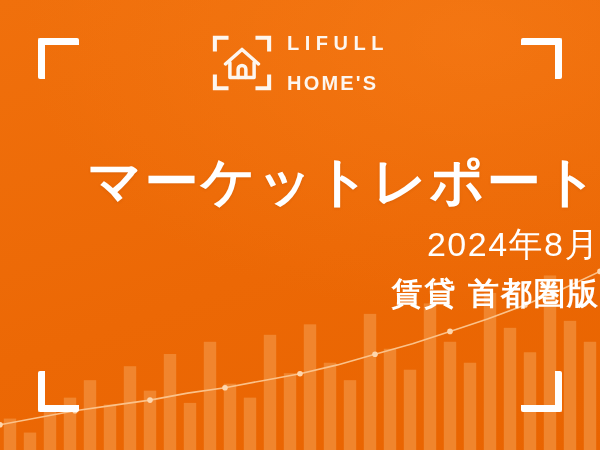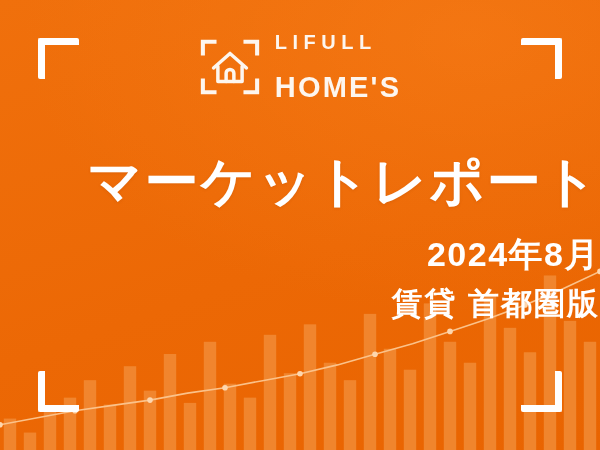--- a/index.html
+++ b/index.html
@@ -67,21 +67,21 @@
     justify-content: center;
     color: #fdf6ef;
   }
   .logo-lifull {
     font-size: 20px;
     font-weight: bold;
     letter-spacing: 5.5px;
     line-height: 1.05;
   }
   .logo-homes {
-    font-size: 29px;
+    font-size: 20px;
     font-weight: bold;
     letter-spacing: 2.2px;
     line-height: 1.05;
     margin-top: 19px;
   }
 
   
   .headline-block {
     position: absolute;
     left: 0;
@@ -91,23 +91,23 @@
     color: #ffffff;
   }
   .report-title {
     font-size: 54px;
     font-weight: bold;
     letter-spacing: 2px;
     line-height: 1.15;
     text-shadow: 0 1px 3px rgba(150,60,0,0.18);
   }
   .report-date {
-    margin-top: 22px;
+    margin-top: 12px;
     font-size: 34px;
-    font-weight: 700;
+    font-weight: 400;
     letter-spacing: 1.5px;
     line-height: 1.2;
   }
   .report-edition {
     margin-top: 10px;
     font-size: 31px;
     font-weight: bold;
     letter-spacing: 2px;
     line-height: 1.2;
     padding-left: 11px;

